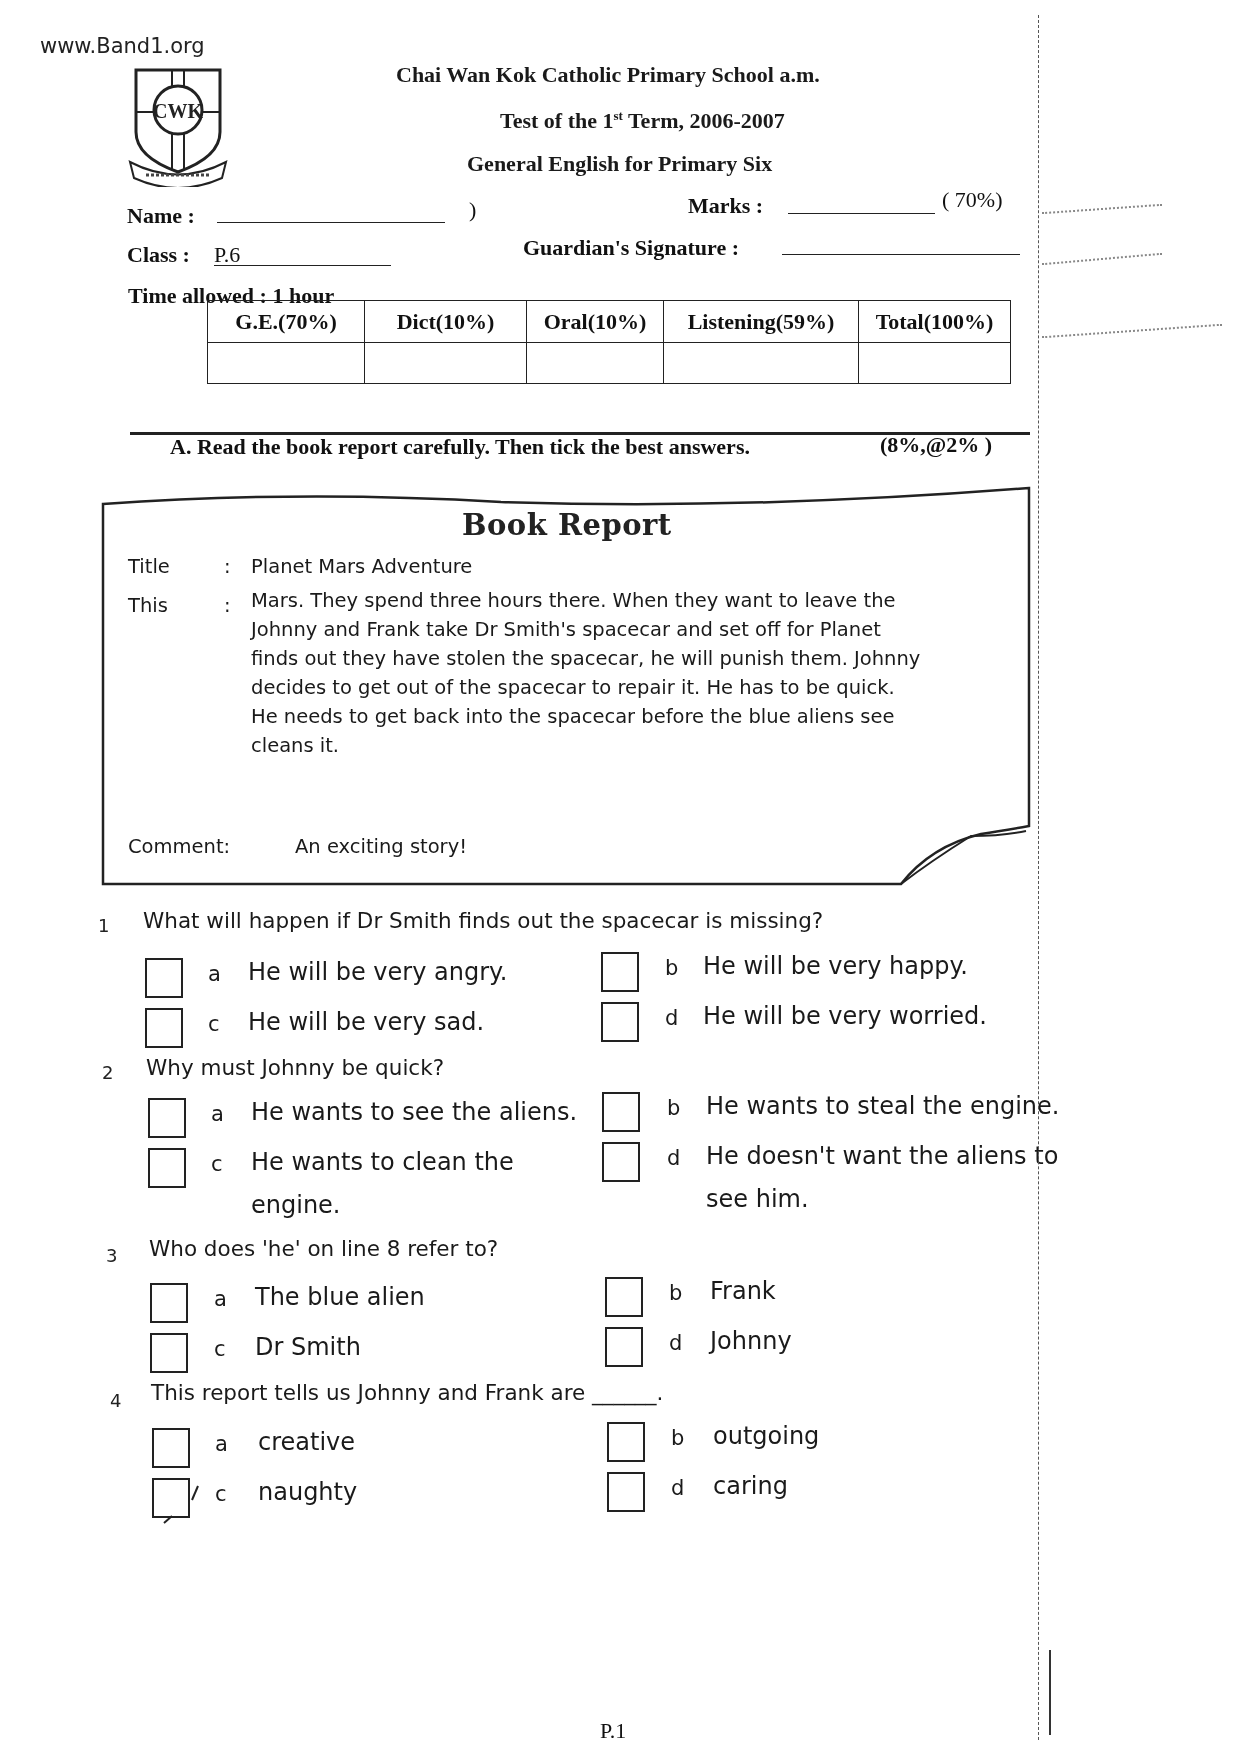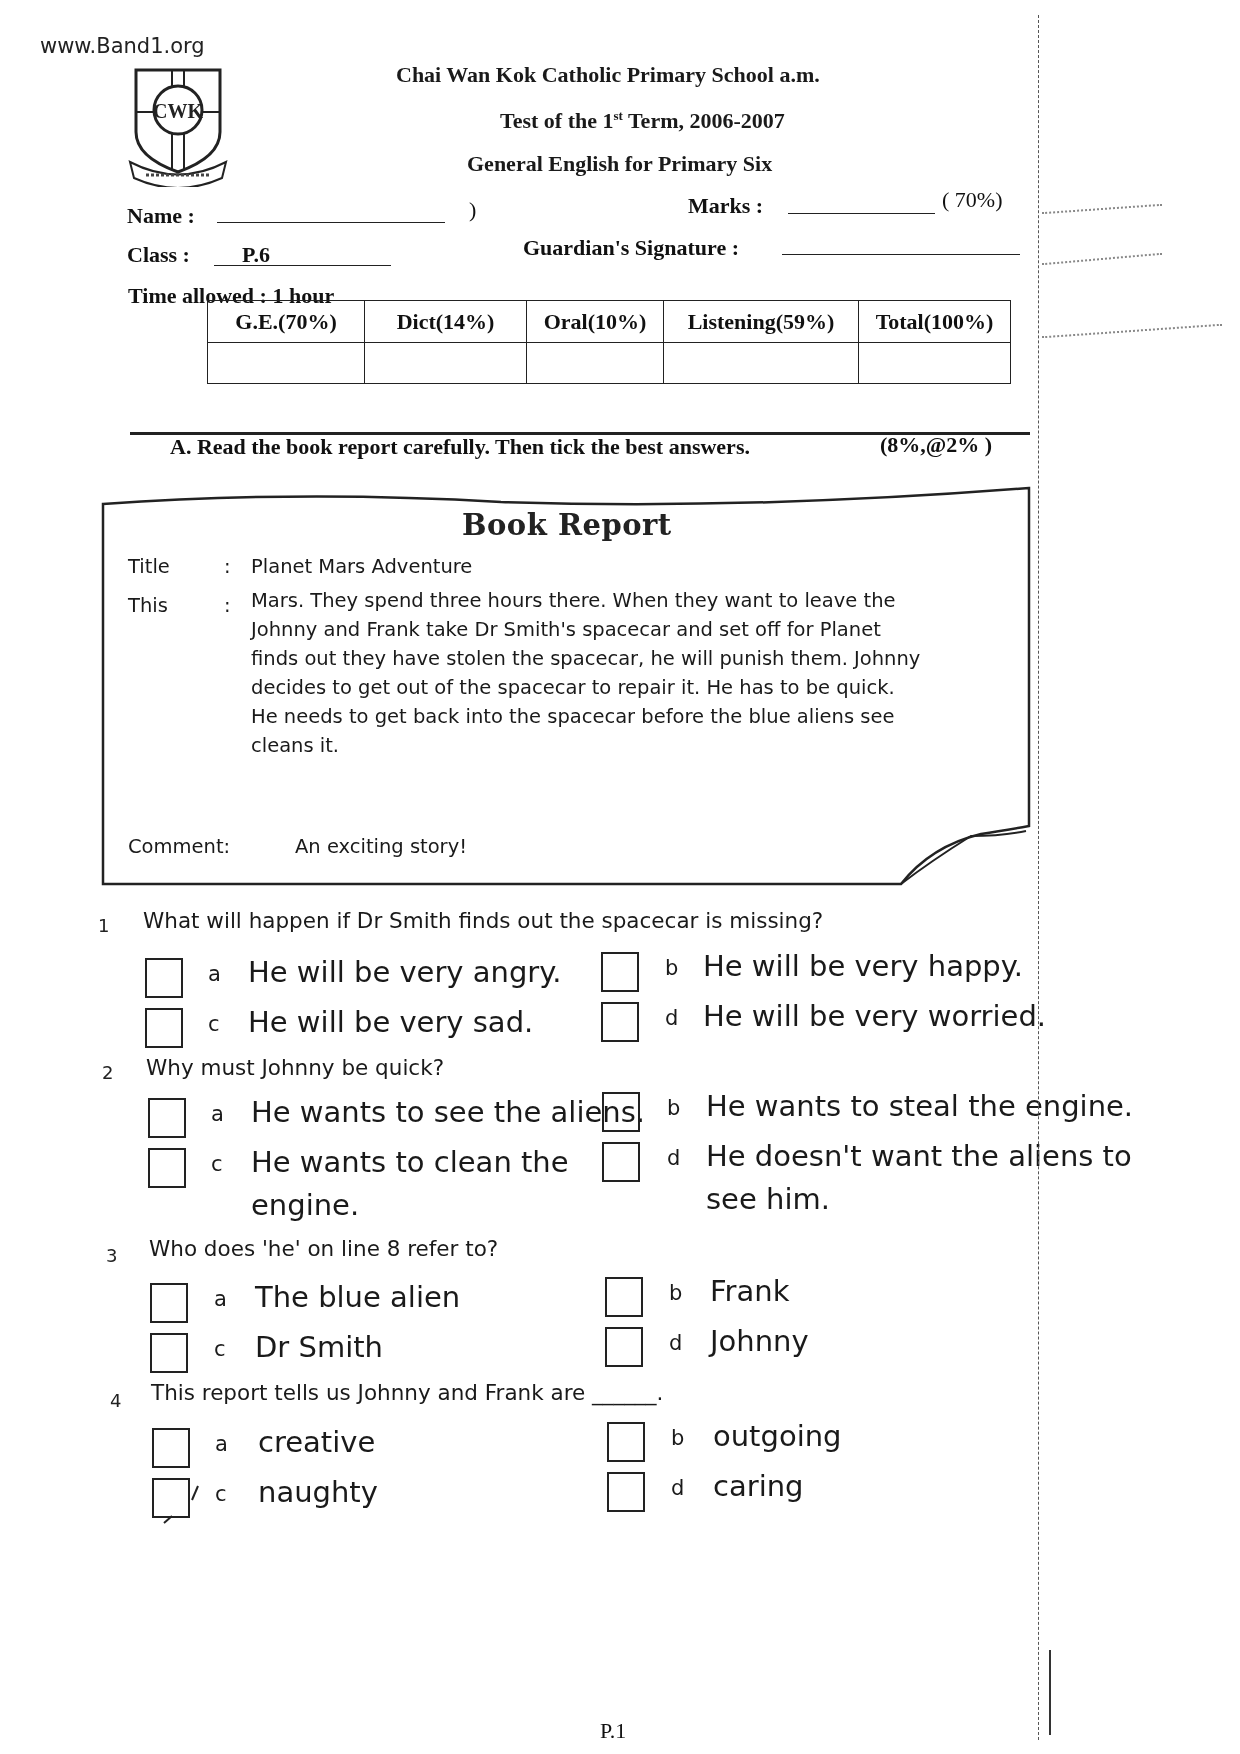--- a/index.html
+++ b/index.html
@@ -13,21 +13,21 @@
   #school { left:396px; top:62px; }
   #term { left:500px; top:108px; }
   #term sup { font-size:13px; }
   #subject { left:467px; top:151px; }
 
   .field { font-family:"Liberation Serif", serif; font-weight:bold; font-size:22px; }
   #name-label { left:127px; top:203px; }
   #name-line { left:217px; top:222px; width:228px; border-bottom:1.5px solid #222; }
   #name-paren { left:469px; top:197px; font-weight:normal; }
   #class-label { left:127px; top:242px; }
-  #class-value { left:214px; top:242px; font-weight:bold;margin-left:28px; }
+  #class-value { left:214px; top:242px; font-weight:normal; }
   #class-line { left:214px; top:265px; width:177px; border-bottom:1.5px solid #222; }
   #time-label { left:128px; top:283px; }
   #marks-label { left:688px; top:193px; }
   #marks-line { left:788px; top:213px; width:147px; border-bottom:1.5px solid #222; }
   #marks-pct { left:942px; top:187px; font-weight:normal; }
   #guardian-label { left:523px; top:235px; }
   #guardian-line { left:782px; top:254px; width:238px; border-bottom:1.5px solid #222; }
 
   #score-table { left:183px; top:300px; border-collapse:collapse; font-family:"Liberation Serif", serif; font-weight:bold; font-size:22px;margin-left:24px; }
   #score-table td { border:1.5px solid #222; padding:0 8px; height:41px; text-align:center; }
@@ -47,21 +47,21 @@
   #rpt-story-colon { left:224px; top:591px; }
   #rpt-story-text { left:251px; top:586px; width:780px; }
   #rpt-story-text u { text-decoration-thickness:2px; }
   #rpt-comment-label { left:128px; top:832px; }
   #rpt-comment-value { left:251px; top:832px;margin-left:44px; }
 
   .q { font-family:"DejaVu Sans", sans-serif; font-size:21.5px; color:#1a1a1a; }
   .qnum { font-family:"DejaVu Sans", sans-serif; font-size:18px; color:#222; }
   .box { width:38px; height:40px; border:2px solid #222; box-sizing:border-box; }
   .letter { font-family:"DejaVu Sans", sans-serif; font-size:21px; color:#1a1a1a; }
-  .opt { font-family:"DejaVu Sans", sans-serif; font-size:29px; color:#1a1a1a; line-height:42px; }
+  .opt { font-family:"DejaVu Sans", sans-serif; font-size:24px; color:#1a1a1a; line-height:42px; }
 
   #page-num { left:600px; top:1718px; font-family:"Liberation Serif", serif; font-size:22px; }
   #right-rule { left:1038px; top:15px; height:1725px; border-left:1.5px dashed #555; }
   #right-rule-solid { left:1049px; top:1650px; height:85px; border-left:2px solid #333; }
   .scribble { border-top:2px dotted #888; }
 </style>
 </head>
 <body>
 
 <div id="watermark" class="abs">www.Band1.org</div>
@@ -91,21 +91,21 @@
 <div id="marks-label" class="abs field">Marks :</div>
 <div id="marks-line" class="abs"></div>
 <div id="marks-pct" class="abs field">( 70%)</div>
 <div id="guardian-label" class="abs field">Guardian's Signature :</div>
 <div id="guardian-line" class="abs"></div>
 
 <table id="score-table" class="abs">
   <tbody>
       <tr>
     <td style="width:140px">G.E.(70%)</td>
-    <td style="width:145px">Dict(14%)</td>
+    <td style="width:145px">Dict(10%)</td>
     <td style="width:120px">Oral(10%)</td>
     <td style="width:178px">Listening(59%)</td>
     <td style="width:135px">Total(100%)</td>
   </tr>
   <tr class="vals">
     <td></td>
     <td></td>
     <td></td>
     <td></td>
     <td></td>

